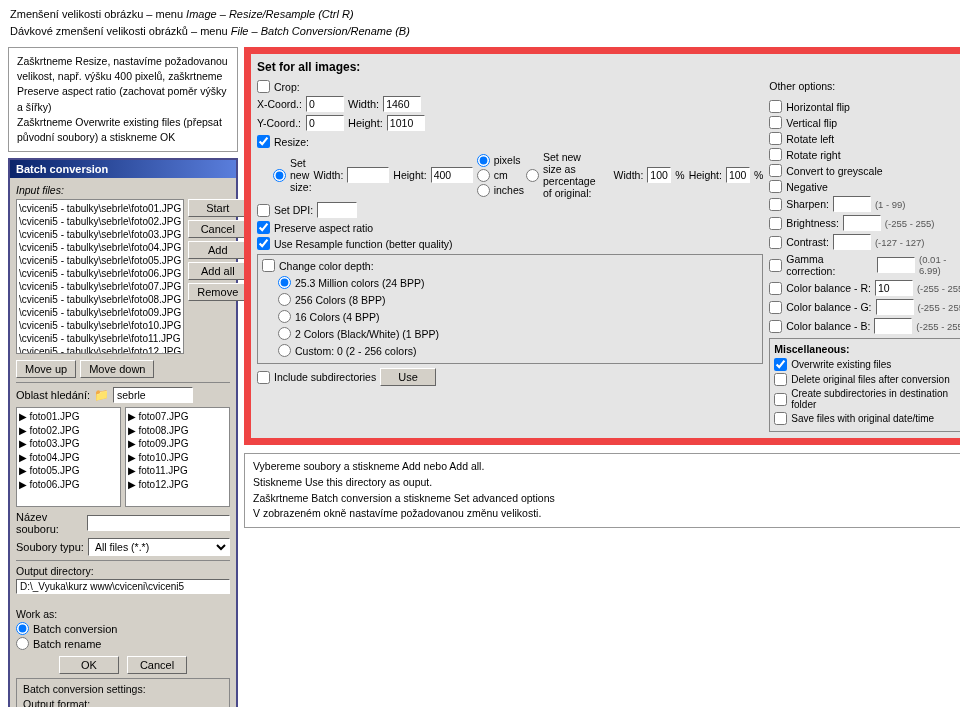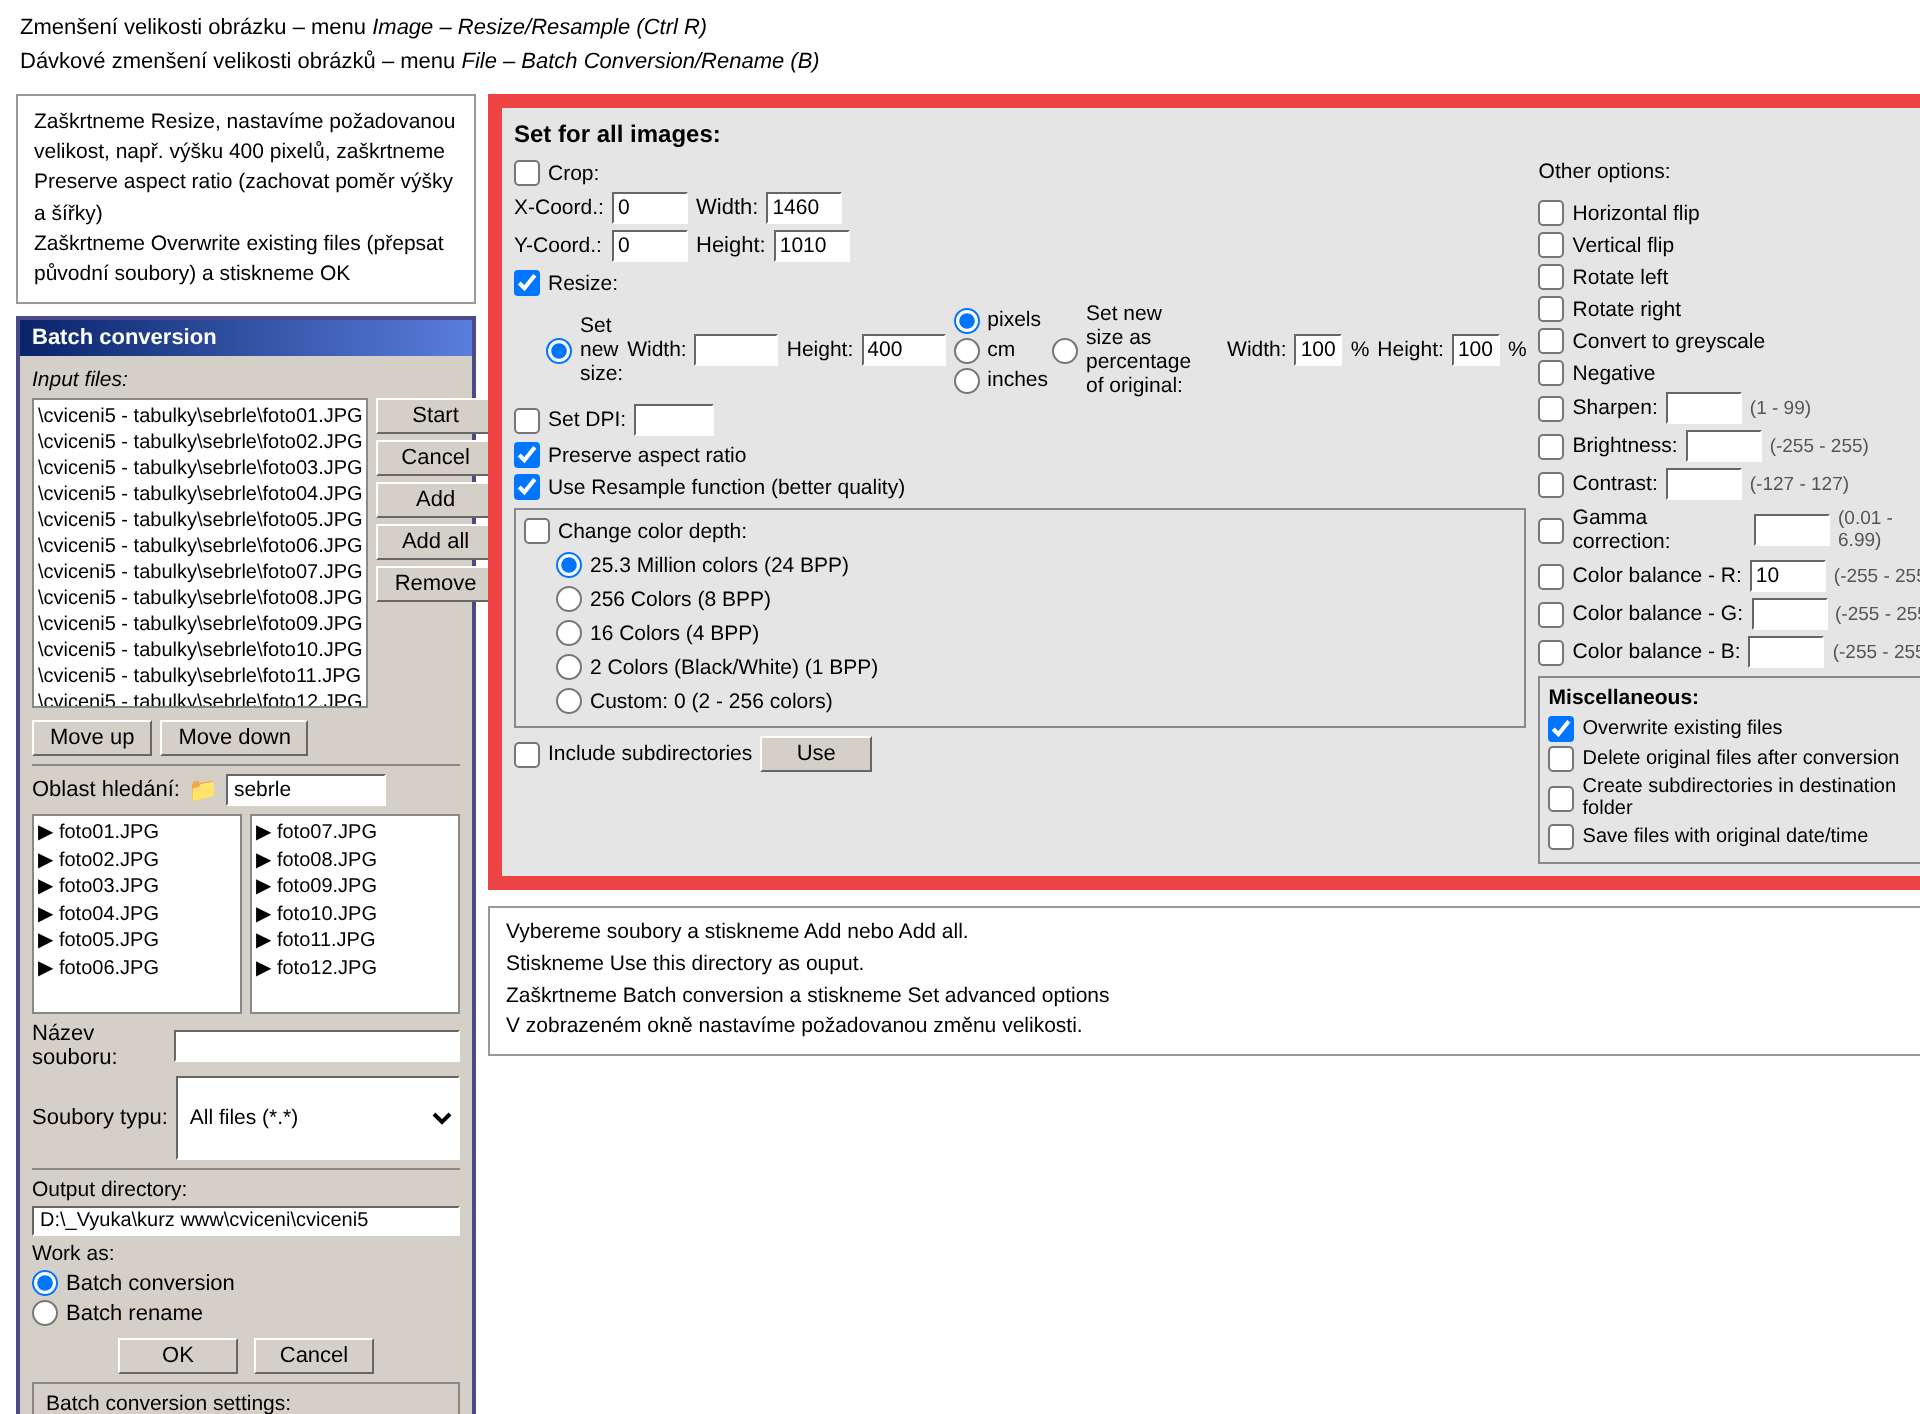--- a/index.html
+++ b/index.html
@@ -118,21 +118,21 @@
       padding: 1px 3px;
       font-size: 10.5px;
     }
 
     .win-select {
       border-top: 1px solid #666;
       border-left: 1px solid #666;
       border-right: 1px solid #fff;
       border-bottom: 1px solid #fff;
       background: white;
-      padding: 13px 2px;
+      padding: 1px 2px;
       font-size: 10.5px;
     }
 
     .folder-icon { font-size: 12px; }
 
     .search-area {
       display: flex;
       align-items: center;
       gap: 4px;
       margin-bottom: 4px;
@@ -169,21 +169,21 @@
       margin: 4px 0;
     }
 
     .radio-group { display: flex; flex-direction: column; gap: 2px; }
     .radio-row { display: flex; align-items: center; gap: 4px; }
 
     .output-dir-row {
       display: flex;
       align-items: center;
       gap: 4px;
-      margin-bottom: 3px;
+      margin-bottom: 14px;
     }
 
     .output-dir-input {
       flex: 1;
       border-top: 1px solid #666;
       border-left: 1px solid #666;
       border-right: 1px solid #fff;
       border-bottom: 1px solid #fff;
       background: white;
       padding: 1px 3px;

